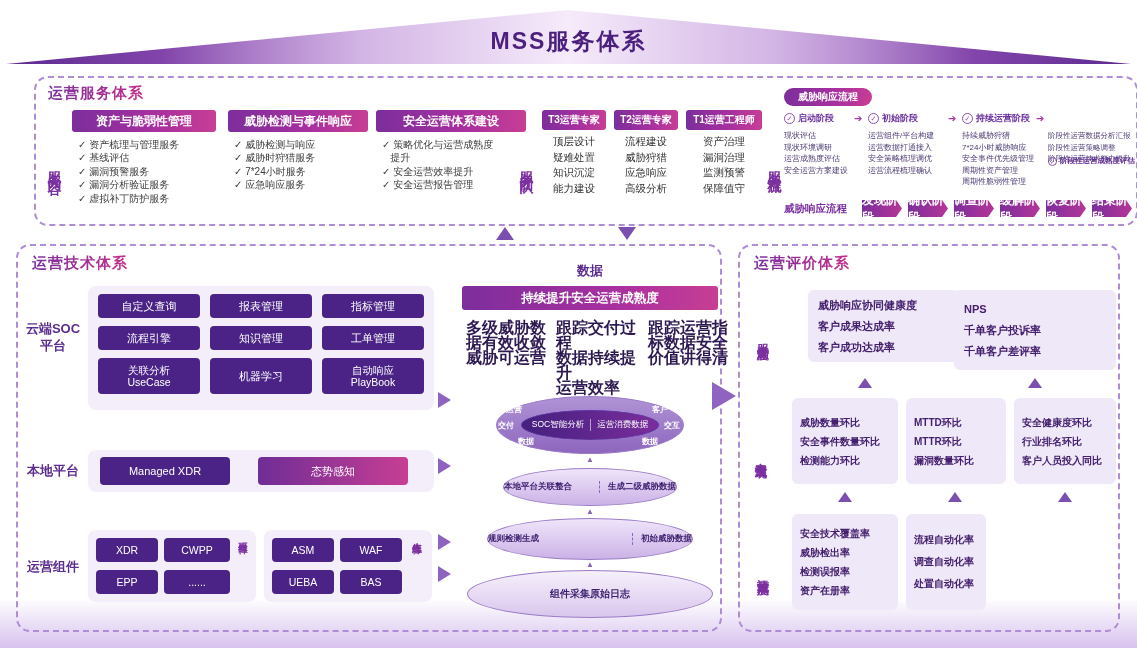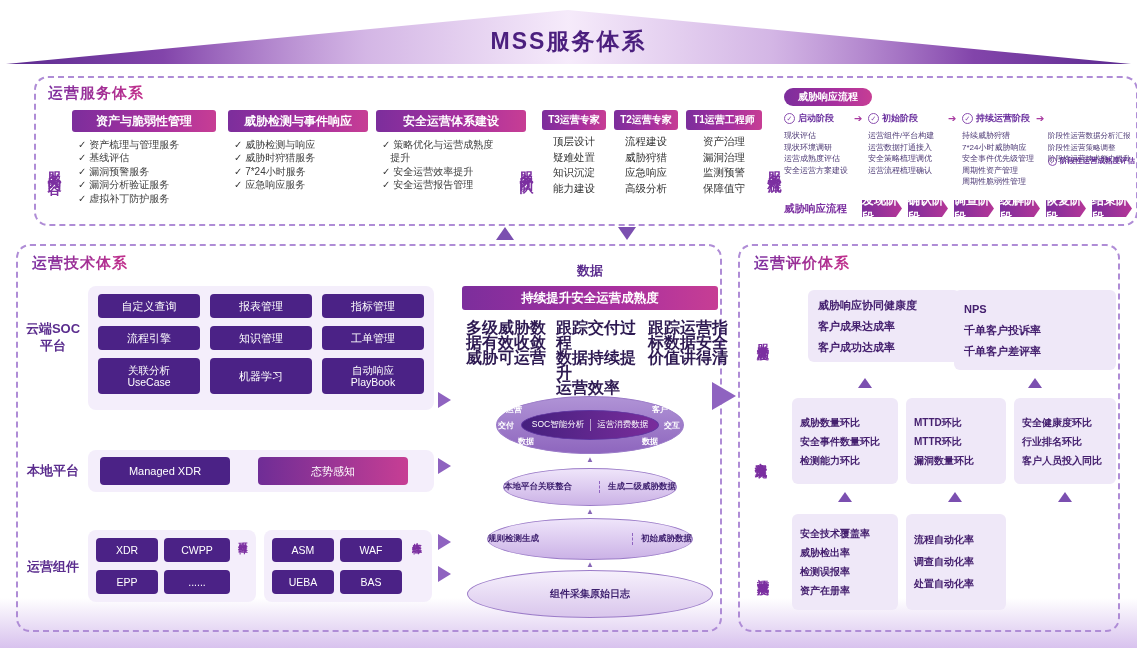--- a/index.html
+++ b/index.html
@@ -328,18 +328,18 @@
 
     <div class="tri-u sm" style="left:98px;top:246px;"></div>
     <div class="tri-u sm" style="left:208px;top:246px;"></div>
     <div class="tri-u sm" style="left:318px;top:246px;"></div>
 
     <div class="vlabel" style="left:14px;top:282px;height:86px;font-size:12px;letter-spacing:1px;">运营成熟度</div>
     <div class="evalbox" style="left:52px;top:268px;width:106px;height:96px;font-size:10px;line-height:19px;padding:6px 8px;">安全技术覆盖率
 威胁检出率
 检测误报率
 资产在册率</div>
-    <div class="evalbox" style="left:166px;top:268px;width:100px;height:96px;font-size:10px;line-height:22px;padding:0 8px;">流程自动化率
+    <div class="evalbox" style="left:166px;top:268px;width:80px;height:96px;font-size:10px;line-height:22px;padding:0 8px;">流程自动化率
 调查自动化率
 处置自动化率</div>
   </div>
 
 </div>
 
 </body></html>

